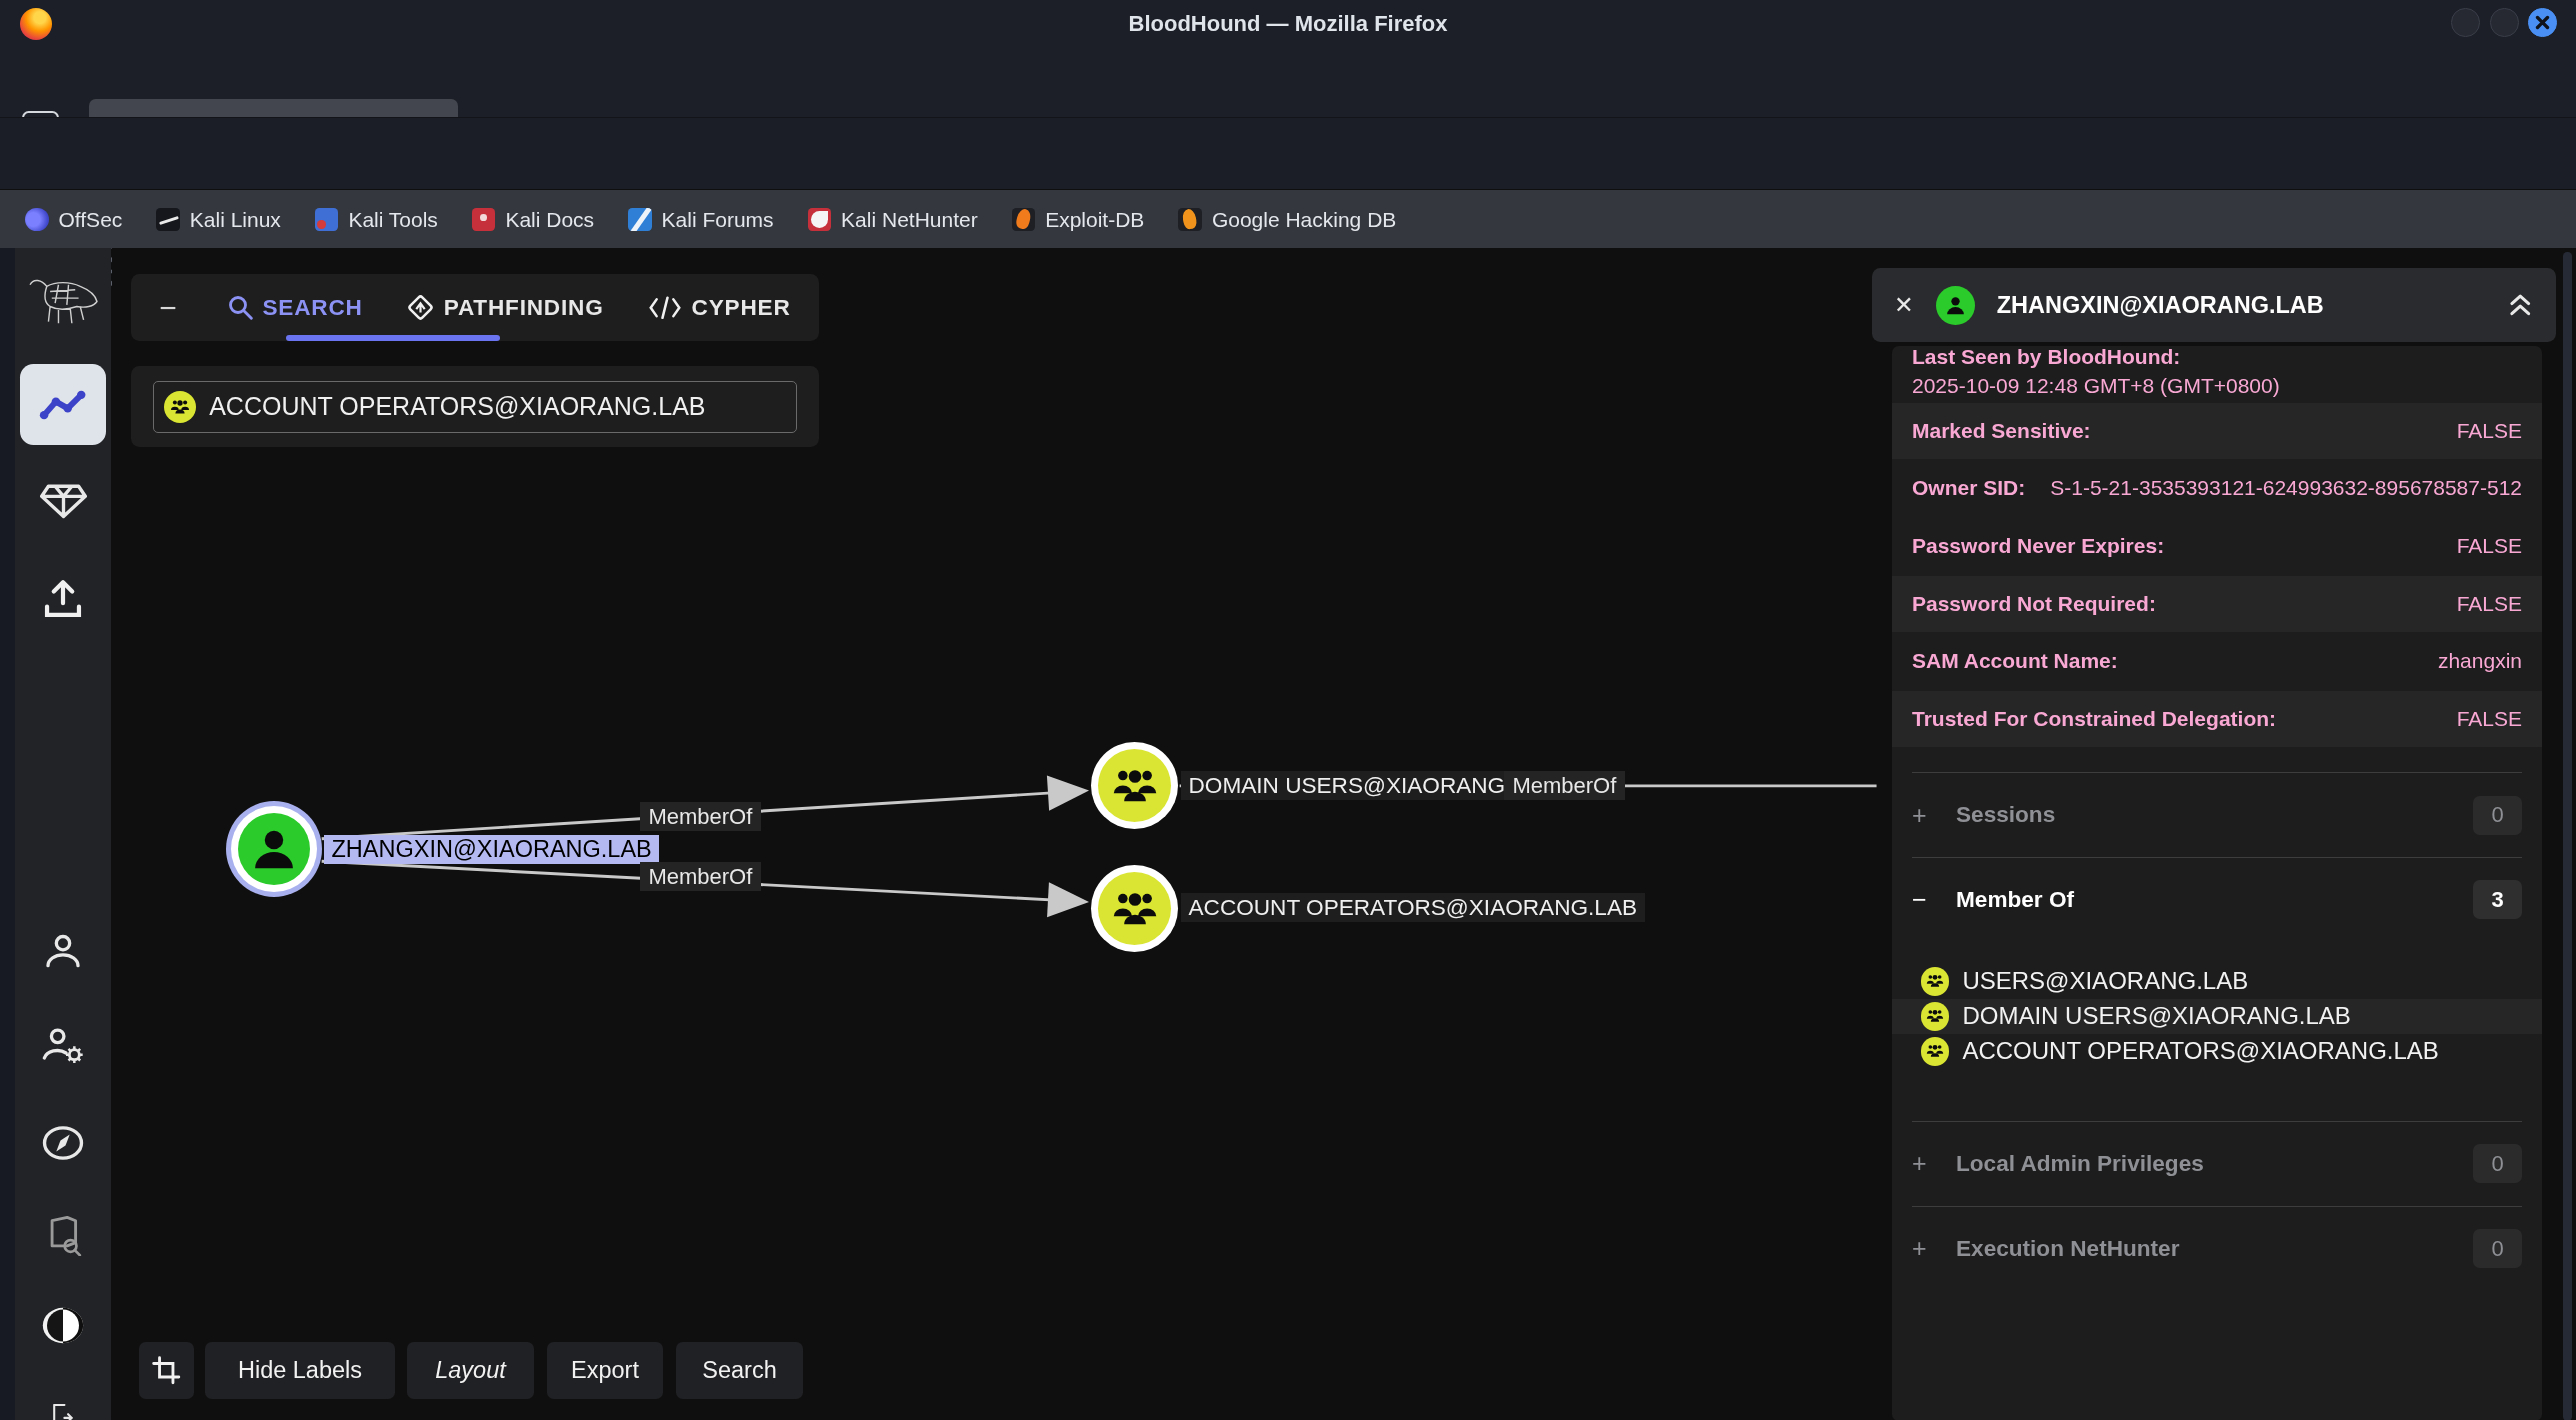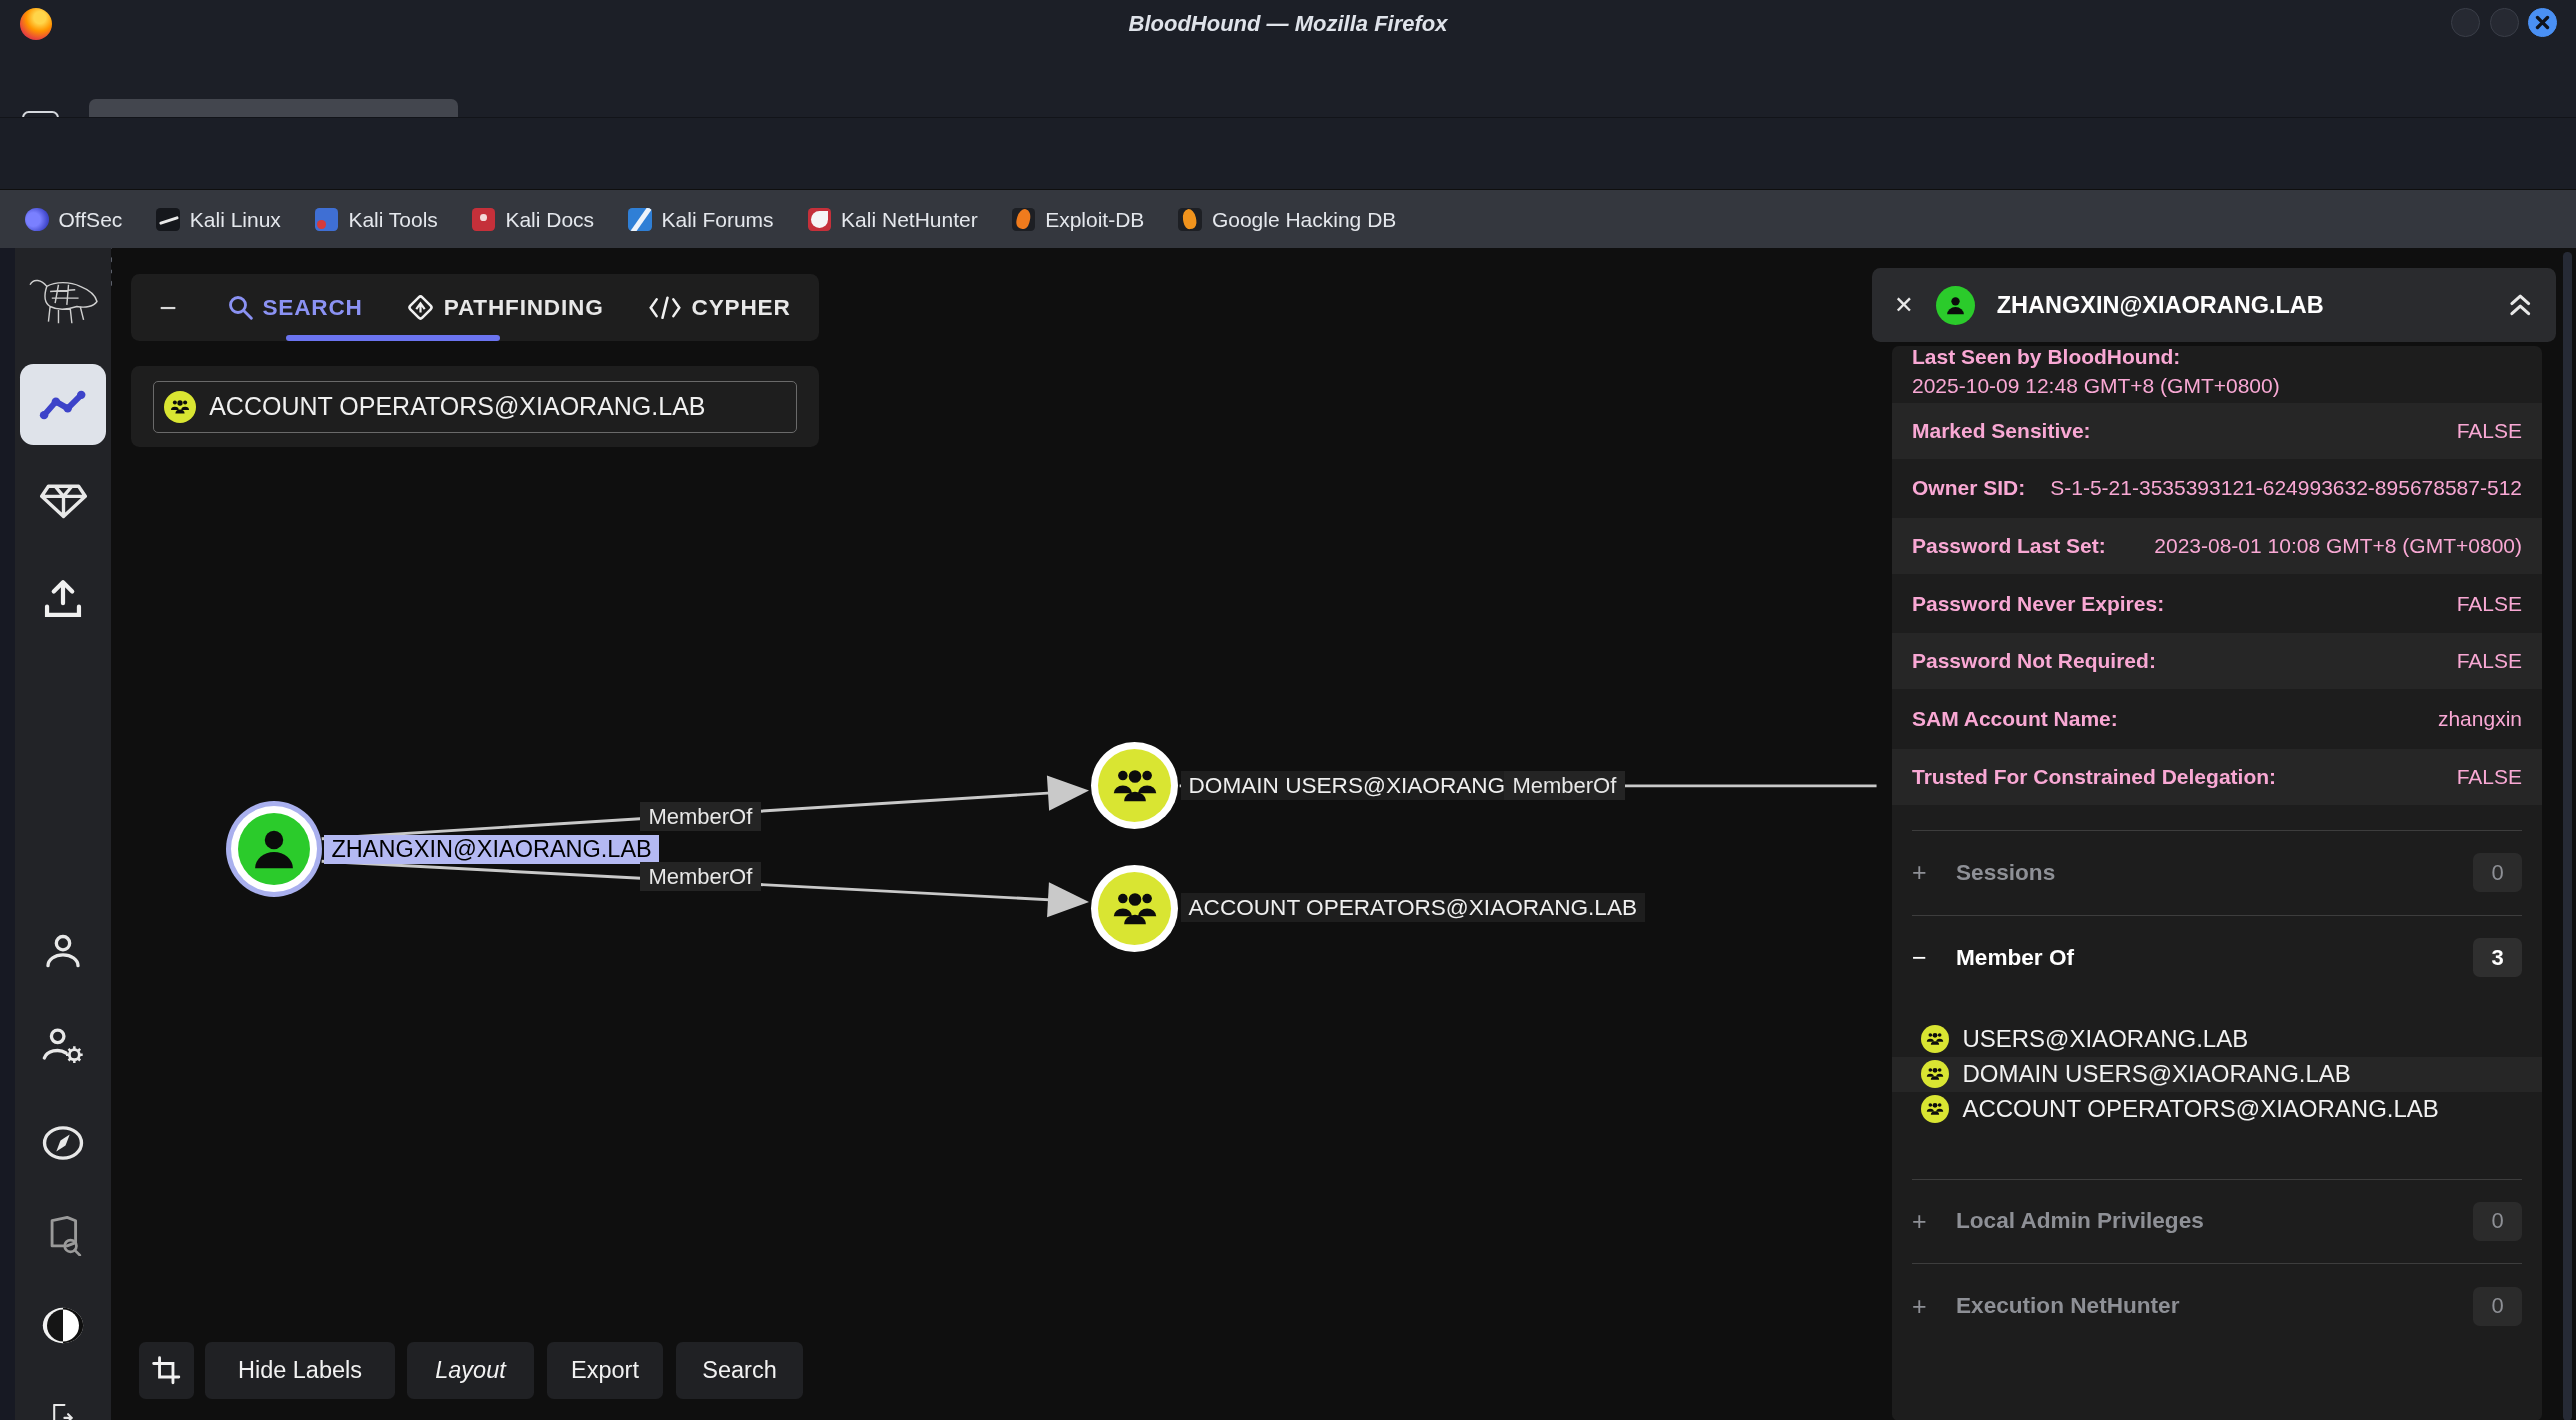--- a/index.html
+++ b/index.html
@@ -1,21 +1,21 @@
 <!DOCTYPE html>
 <html style="font-size:13.4px"><head>
 <meta charset="utf-8">
 <style>
   html,body{margin:0;padding:0;background:#0f0f0f;width:2576px;height:1421px;overflow:hidden;
     font-family:"Liberation Sans",sans-serif;-webkit-font-smoothing:antialiased;}
   .abs{position:absolute;}
   svg{display:block;}
 
   
-  #titlebar{left:0;top:0;width:2576px;height:47px;background:#1c1f27;font-style:italic;}
+  #titlebar{left:0;top:0;width:2576px;height:47px;background:#1c1f27;}
   #ff-logo{left:20px;top:7.5px;width:32px;height:32px;border-radius:50%;
     background:radial-gradient(circle at 62% 30%,#ffd54a 0 20%,#ff9500 45%,#e8463c 72%,#b5255f 100%);}
   #win-title{left:0;top:0;width:2576px;height:47px;display:flex;align-items:center;justify-content:center;
     color:#dfe3ea;font-size:22px;font-weight:bold;}
   .win-btn{top:8.4px;width:28.5px;height:28.5px;border-radius:50%;background:#262932;border:1.7px solid #3a3e48;box-sizing:border-box;}
   #btn-min{left:2451px;} #btn-max{left:2490px;}
   #btn-close{left:2528px;background:#4a90f4;border-color:#4a90f4;display:flex;align-items:center;justify-content:center;}
 
   #tabbar{left:0;top:47px;width:2576px;height:70px;background:#1c1f27;}
   #container-icon{left:22px;top:64px;width:37px;height:39px;border:2.5px solid #d6d9de;border-radius:6.7px;box-sizing:border-box;}
@@ -443,24 +443,20 @@
     <span class="pv">2025-10-09 12:48 GMT+8 (GMT+0800)</span>
   </div>
   <div class="prow lite">
     <span class="pl">Marked Sensitive:</span>
       <span>FALSE</span>
   </div>
   <div class="prow">
     <span class="pl">Owner SID:</span>
       <span>S-1-5-21-3535393121-624993632-895678587-512</span>
   </div>
-  <div class="prow lite">
-    <span class="pl">Password Last Set:</span>
-      <span>2023-08-01 10:08 GMT+8 (GMT+0800)</span>
-  </div>
   <div class="prow">
     <span class="pl">Password Never Expires:</span>
       <span>FALSE</span>
   </div>
   <div class="prow lite">
     <span class="pl">Password Not Required:</span>
       <span>FALSE</span>
   </div>
   <div class="prow">
     <span class="pl">SAM Account Name:</span>

